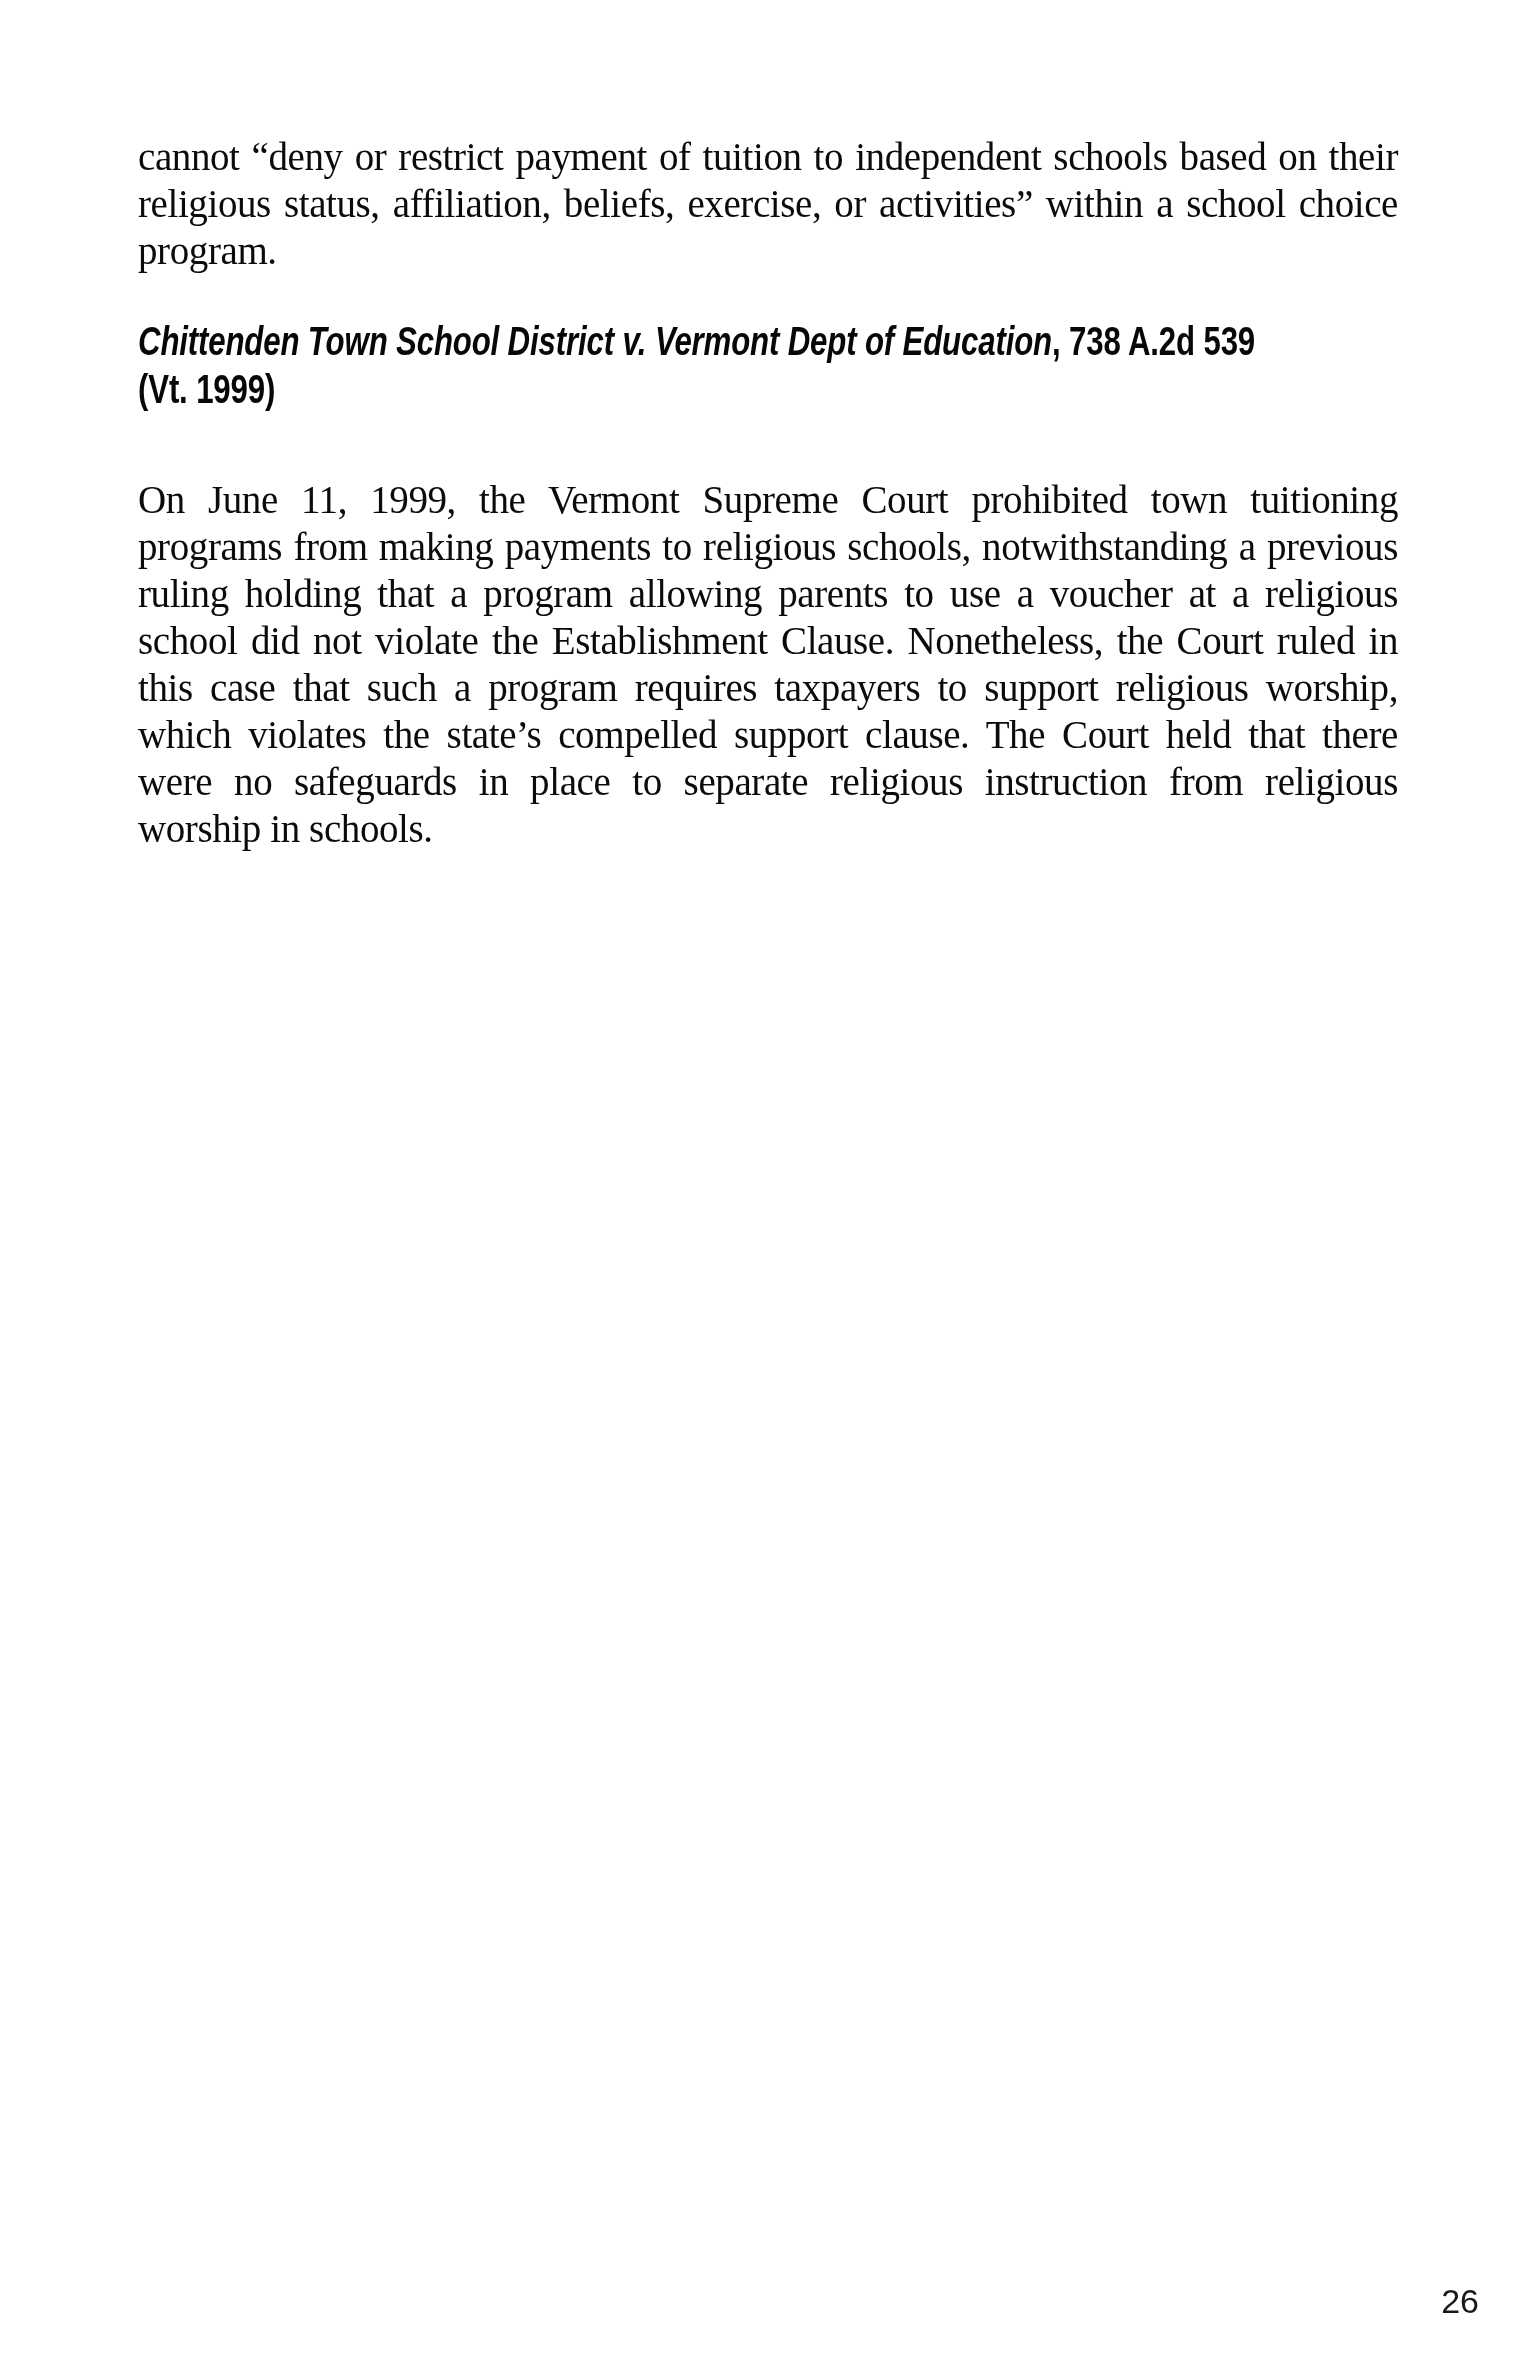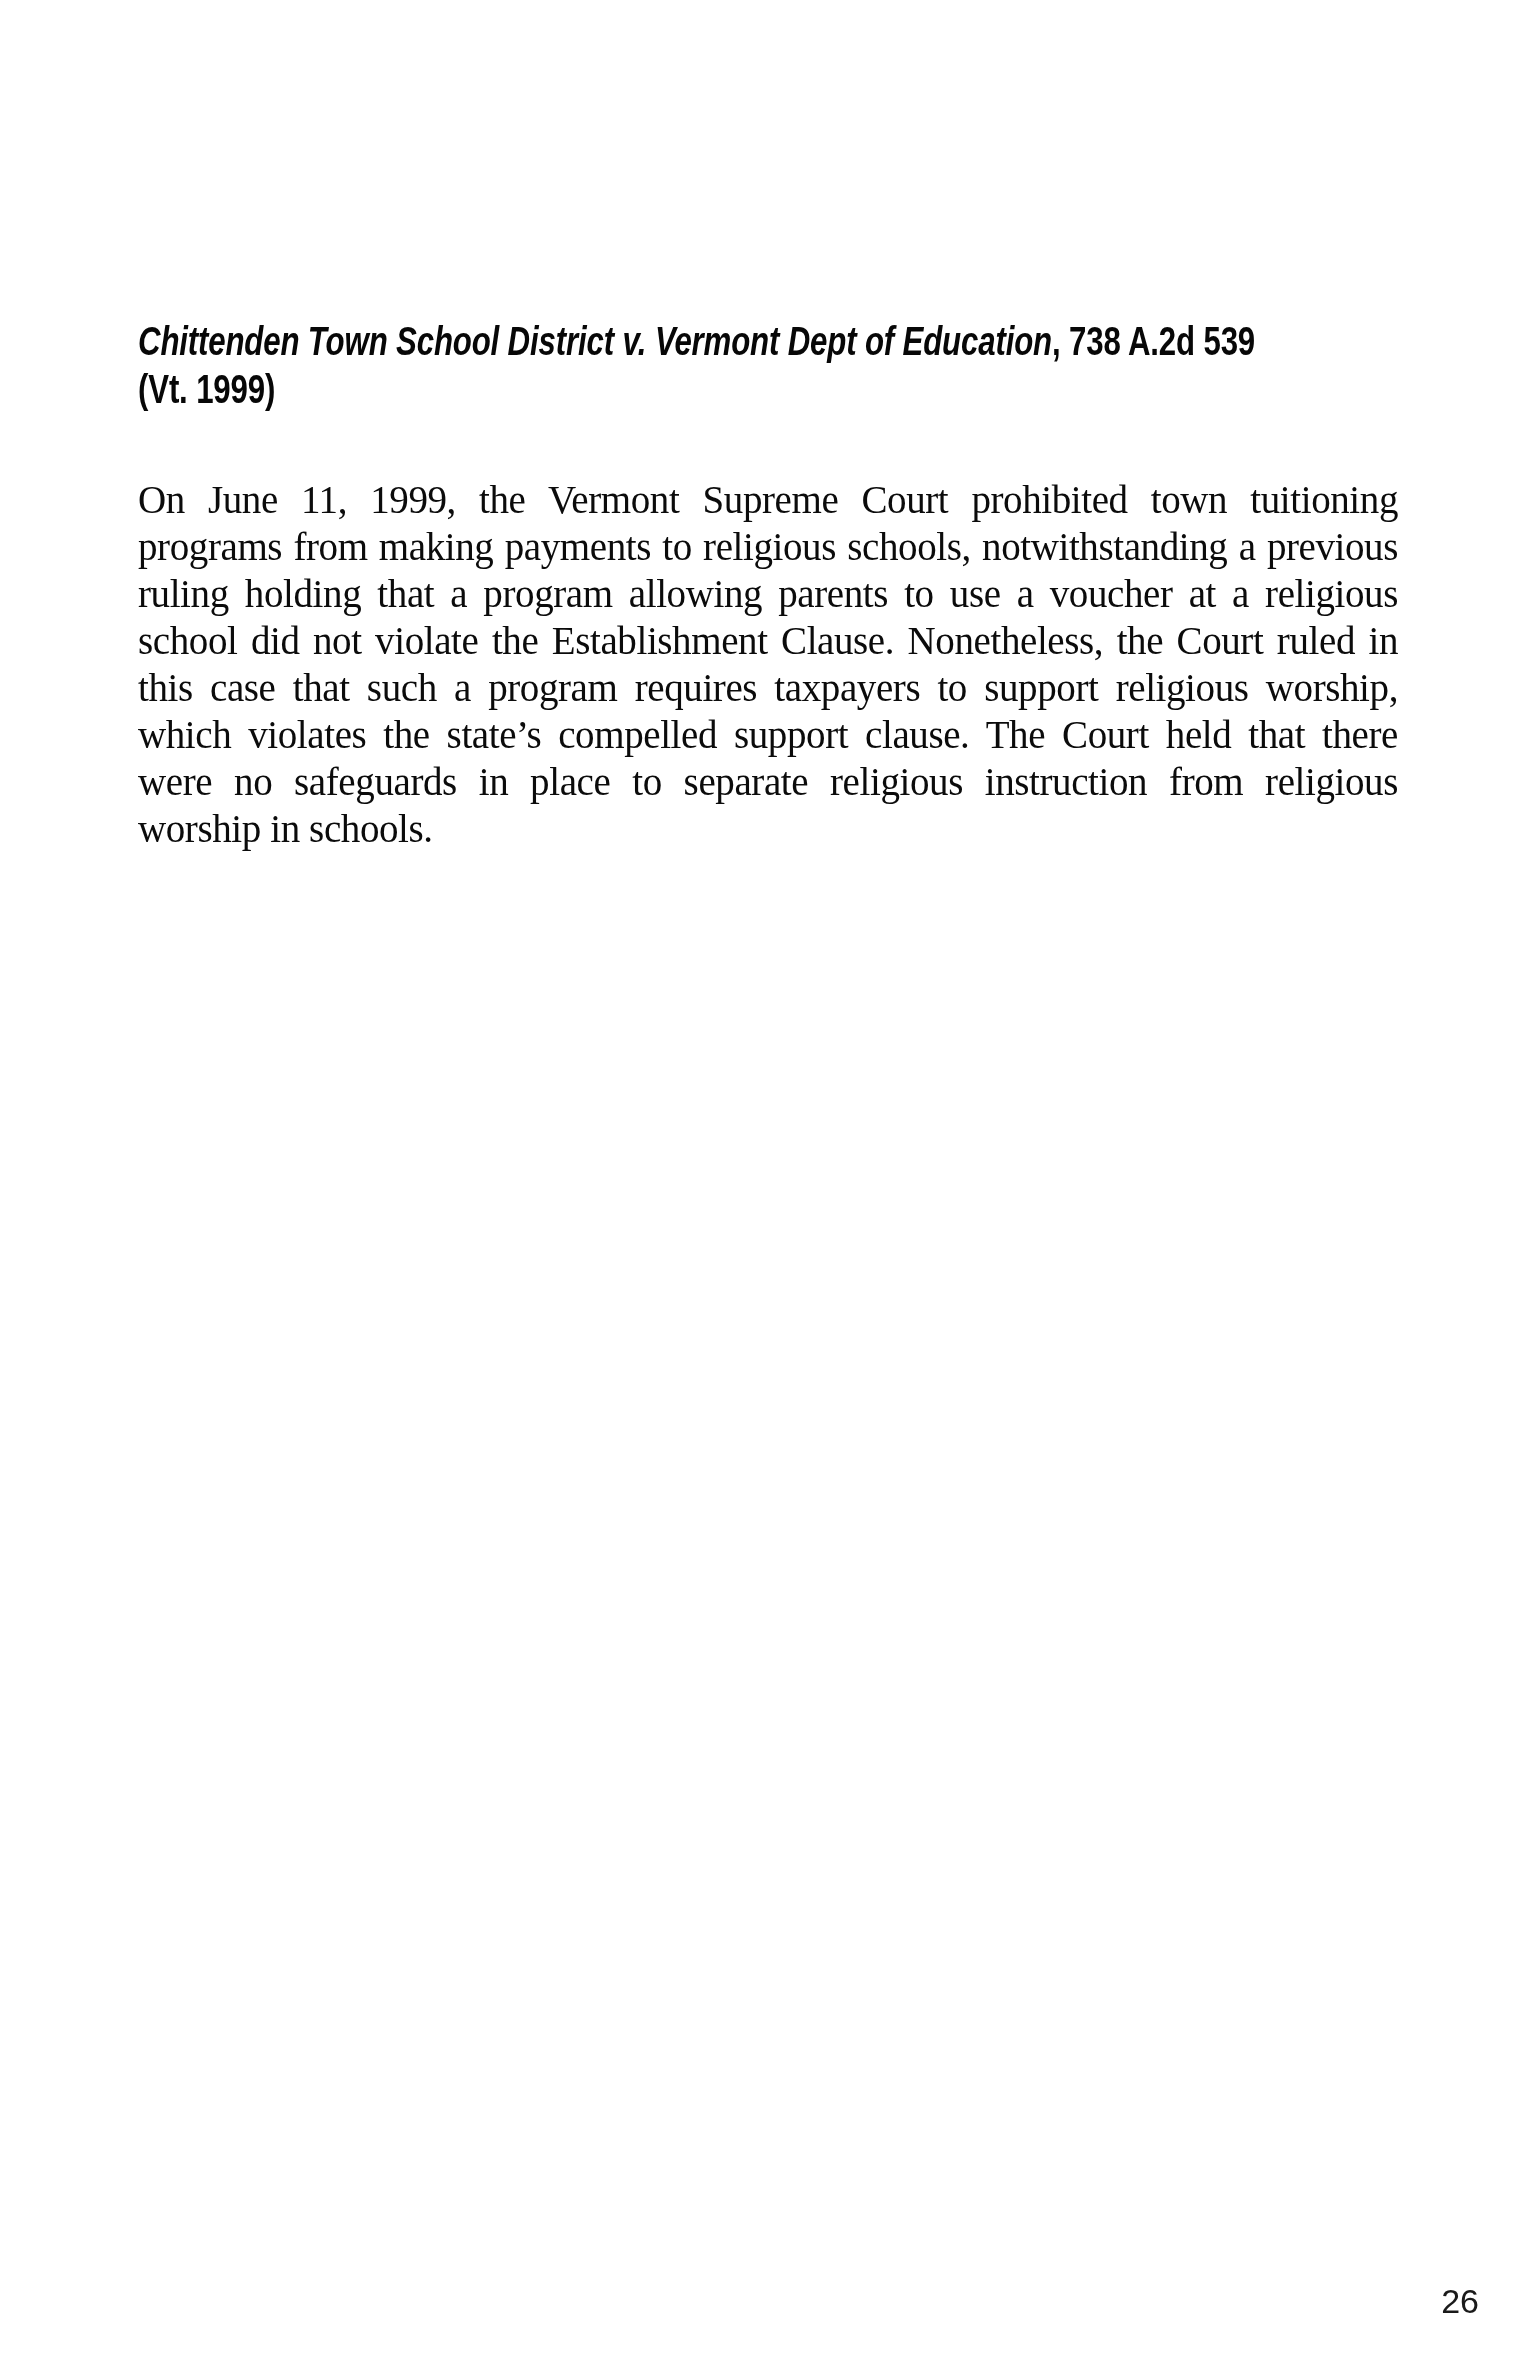--- a/index.html
+++ b/index.html
@@ -61,20 +61,21 @@
     font-weight: 400;
     color: #1a1a1a;
     margin-left: 12px;
   }
 </style>
 </head>
 <body>
 
 <div class="page">
 
+  <p class="body-text" id="para1">cannot “deny or restrict payment of tuition to independent schools based on their religious status, affiliation, beliefs, exercise, or activities” within a school choice program.</p>
 
   <div class="case-heading">
     <div class="line1">
       <span class="case-name">Chittenden Town School District v. Vermont Dept of Education</span><span>, 738 A.2d 539</span>
     </div>
     <div class="line2">(Vt. 1999)</div>
   </div>
 
   <p class="body-text" id="para2">On June 11, 1999, the Vermont Supreme Court prohibited town tuitioning programs from making payments to religious schools, notwithstanding a previous ruling holding that a program allowing parents to use a voucher at a religious school did not violate the Establishment Clause. Nonetheless, the Court ruled in this case that such a program requires taxpayers to support religious worship, which violates the state’s compelled support clause. The Court held that there were no safeguards in place to separate religious instruction from religious worship in schools.</p>
 

